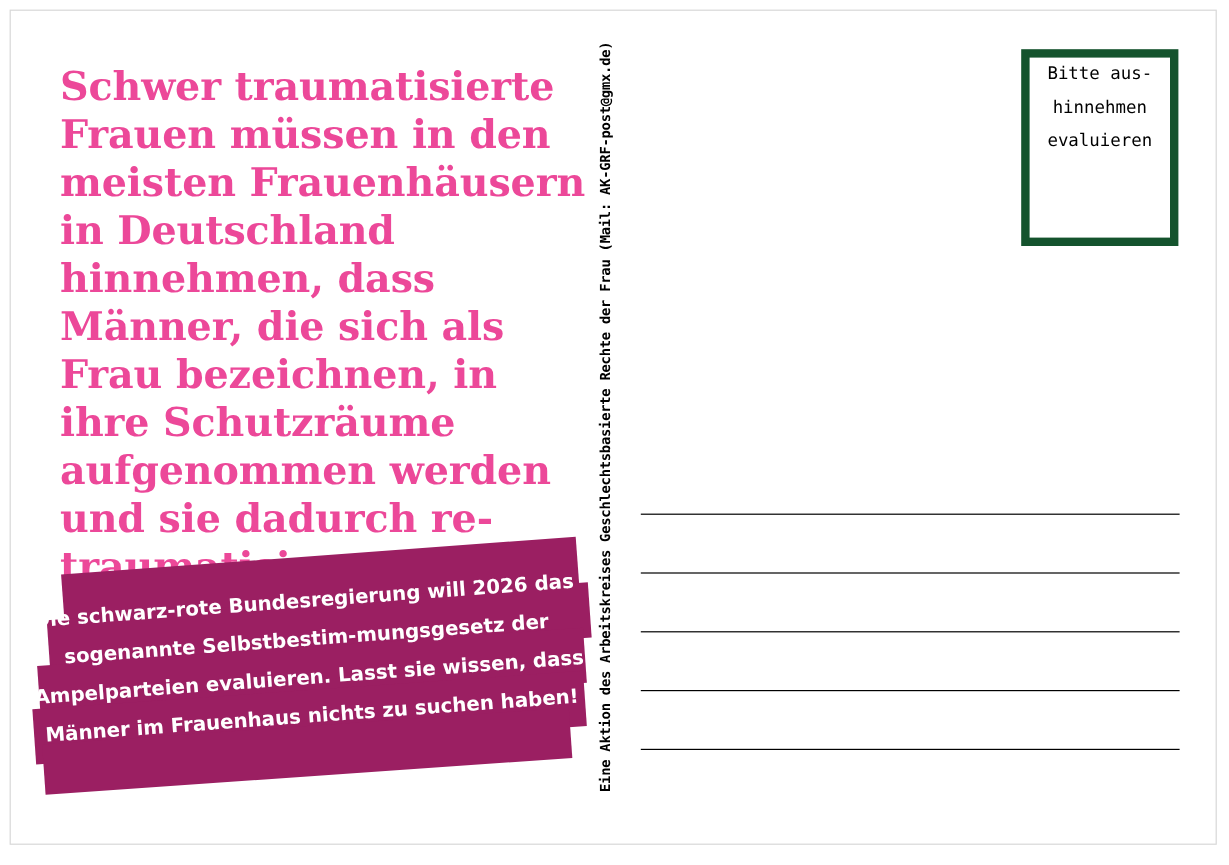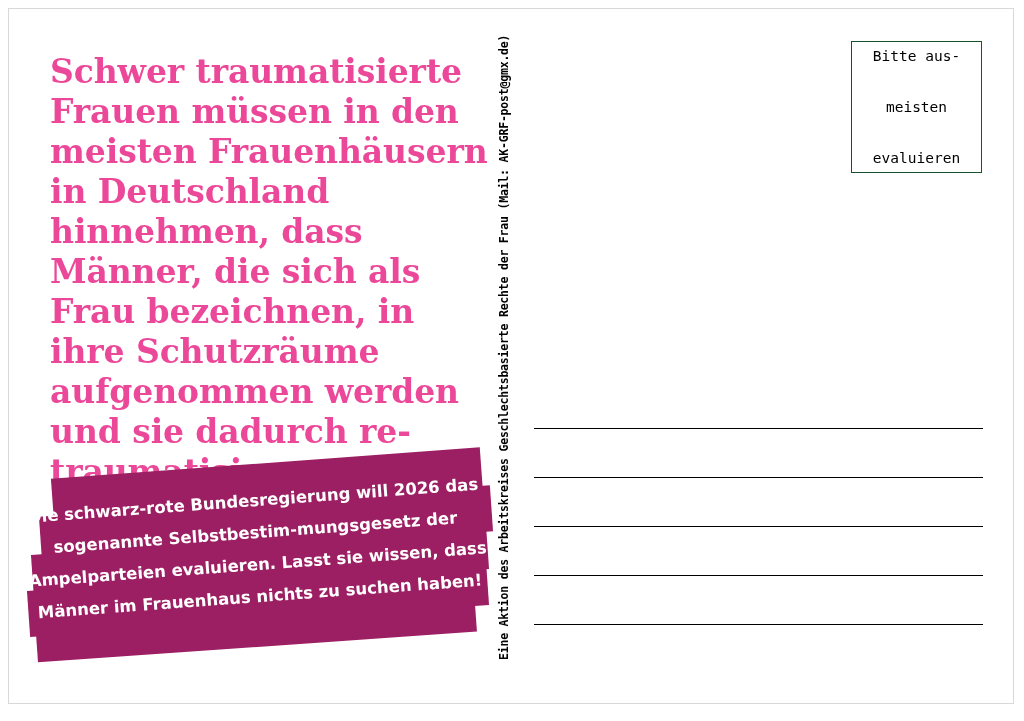--- a/index.html
+++ b/index.html
@@ -91,27 +91,27 @@
     align-items: flex-start;
     justify-content: flex-start;
   }
 
   
   #stamp-box {
     position: absolute;
     left: 851px;
     top: 41px;
     width: 131px;
-    height: 132px;
-    border: 1px solid #14532d;
+    height: 164px;
+    border: 7px solid #14532d;
     box-sizing: border-box;
     display: flex;
     flex-direction: column;
     align-items: center;
-    justify-content: space-between;
+    justify-content: flex-start;
   }
   #stamp-box .stamp-line {
     font-family: "DejaVu Sans Mono", "Liberation Mono", monospace;
     font-size: 14.5px;
     color: #000000;
     line-height: 28px;
     text-align: center;
     white-space: nowrap;
   }
 
@@ -142,21 +142,21 @@
     <div class="stripe" style="left:10px; top:84px; width:456px; height:46px; transform:rotate(-4.0deg);"></div>
     <div class="stripe" style="left:6px; top:120px; width:460px; height:46px; transform:rotate(-4.0deg);"></div>
     <div class="stripe" style="left:14px; top:150px; width:440px; height:42px; transform:rotate(-4.0deg);"></div>
     <div id="highlight-text">Die schwarz-rote Bundesregierung will 2026 das sogenannte Selbstbestim-mungsgesetz der Ampelparteien evaluieren. Lasst sie wissen, dass Männer im Frauenhaus nichts zu suchen haben!</div>
   </div>
 
   <div id="vertical-credit">Eine Aktion des Arbeitskreises Geschlechtsbasierte Rechte der Frau (Mail: AK-GRF-post@gmx.de)</div>
 
   <div id="stamp-box">
     <div class="stamp-line">Bitte aus-</div>
-    <div class="stamp-line">meisten</div>
+    <div class="stamp-line">hinnehmen</div>
     <div class="stamp-line">evaluieren</div>
   </div>
 
   <div id="address-lines">
     <div class="address-line"></div>
     <div class="address-line"></div>
     <div class="address-line"></div>
     <div class="address-line"></div>
     <div class="address-line"></div>
   </div>

